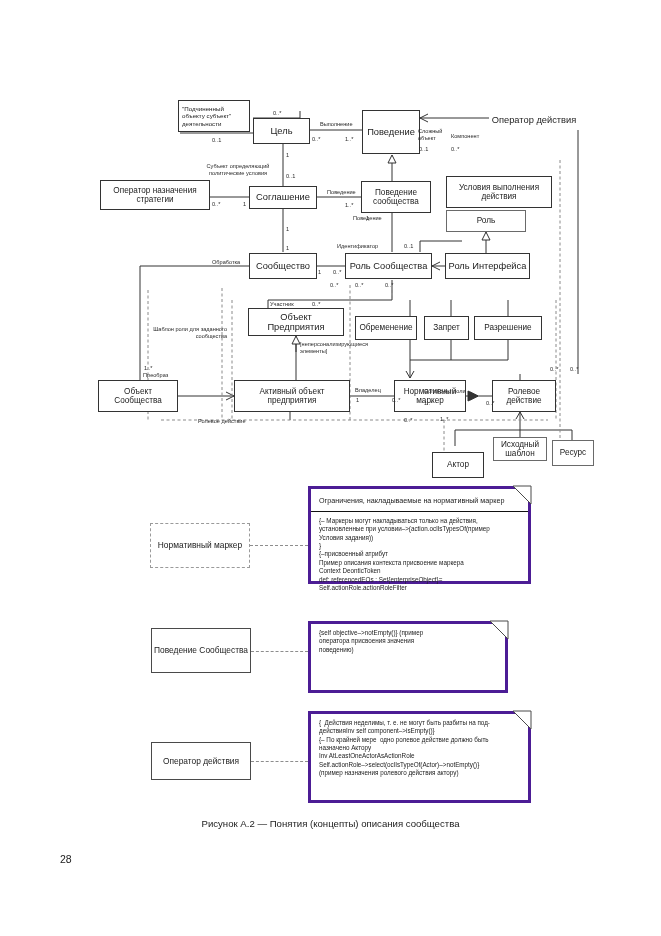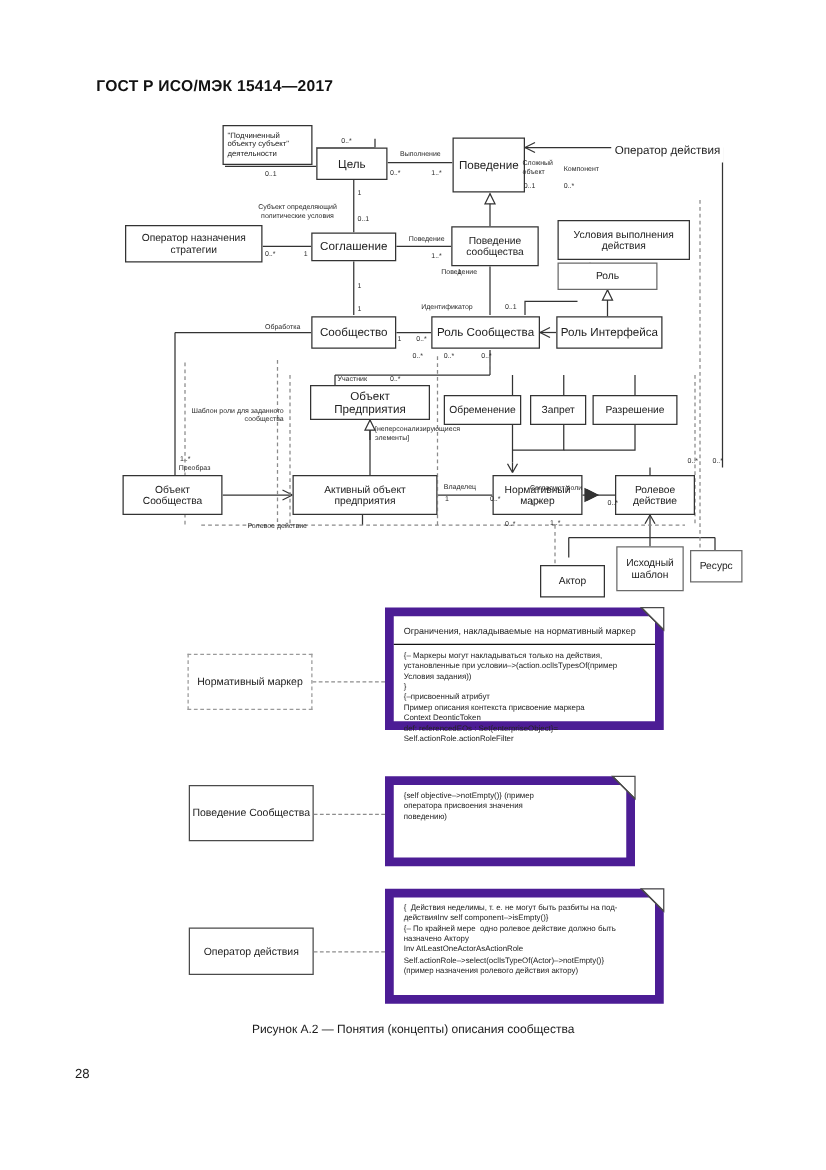--- a/index.html
+++ b/index.html
@@ -44,21 +44,21 @@
   }
   .lbl.w{white-space:normal;text-align:center;}
   .lbl.r{text-align:right;}
   .mult{position:absolute;font-size:5.6px;color:#2a2a2a;white-space:nowrap;}
 
   
 
   
   .note{
     position:absolute;box-sizing:border-box;background:#fff;
-    border:7px solid #4c1d95;
+    border:3px solid #4c1d95;
   }
   .note .nt-title{
     box-sizing:border-box;border-bottom:1.6px solid #111;
     padding:7px 8px 6px 8px;font-size:7.2px;color:#222;line-height:1.25;
   }
   .note .nt-body{
     box-sizing:border-box;padding:5px 8px 6px 8px;font-size:6.3px;color:#222;line-height:1.33;
     white-space:pre-wrap;
   }
 
@@ -72,21 +72,20 @@
 
   .connector{position:absolute;height:0;border-top:1.4px dashed #8d8d8d;}
 
   svg.ov{position:absolute;left:0;top:0;width:661px;height:936px;pointer-events:none;}
 </style>
 </head>
 <body>
 
 <div class="page">
 
-  <div class="hdr">ГОСТ Р ИСО/МЭК 15414—2017</div>
 
   <div>
 
     <svg class="ov">
       <g stroke="#333" stroke-width="1" fill="none">
 
         <path d="M180,133 L253,133"></path>
         <path d="M300,111 L300,118 L253,118"></path>
 
         <path d="M310,130 L362,130"></path>
@@ -270,21 +269,21 @@
     </div>
 
     <div class="node sm" style="left:492px;top:380px;width:64px;height:32px;">
       <span>Ролевое действие</span>
     </div>
 
     <div class="node sm" style="left:432px;top:440px;width:52px;height:26px;margin-top:12px;">
       <span>Актор</span>
     </div>
 
-    <div class="node sm gray" style="left:493px;top:437px;width:54px;height:36px;">
+    <div class="node sm gray" style="left:493px;top:437px;width:54px;height:24px;">
       <span>Исходный шаблон</span>
     </div>
 
     <div class="node sm gray" style="left:552px;top:440px;width:42px;height:26px;">
       <span>Ресурс</span>
     </div>
 
     <div class="lbl" style="left:320px;top:121px;">Выполнение</div>
     <div class="lbl w" style="left:203px;top:163px;width:70px;">Субъект определяющий политические условия</div>
     <div class="lbl" style="left:327px;top:189px;">Поведение</div>

